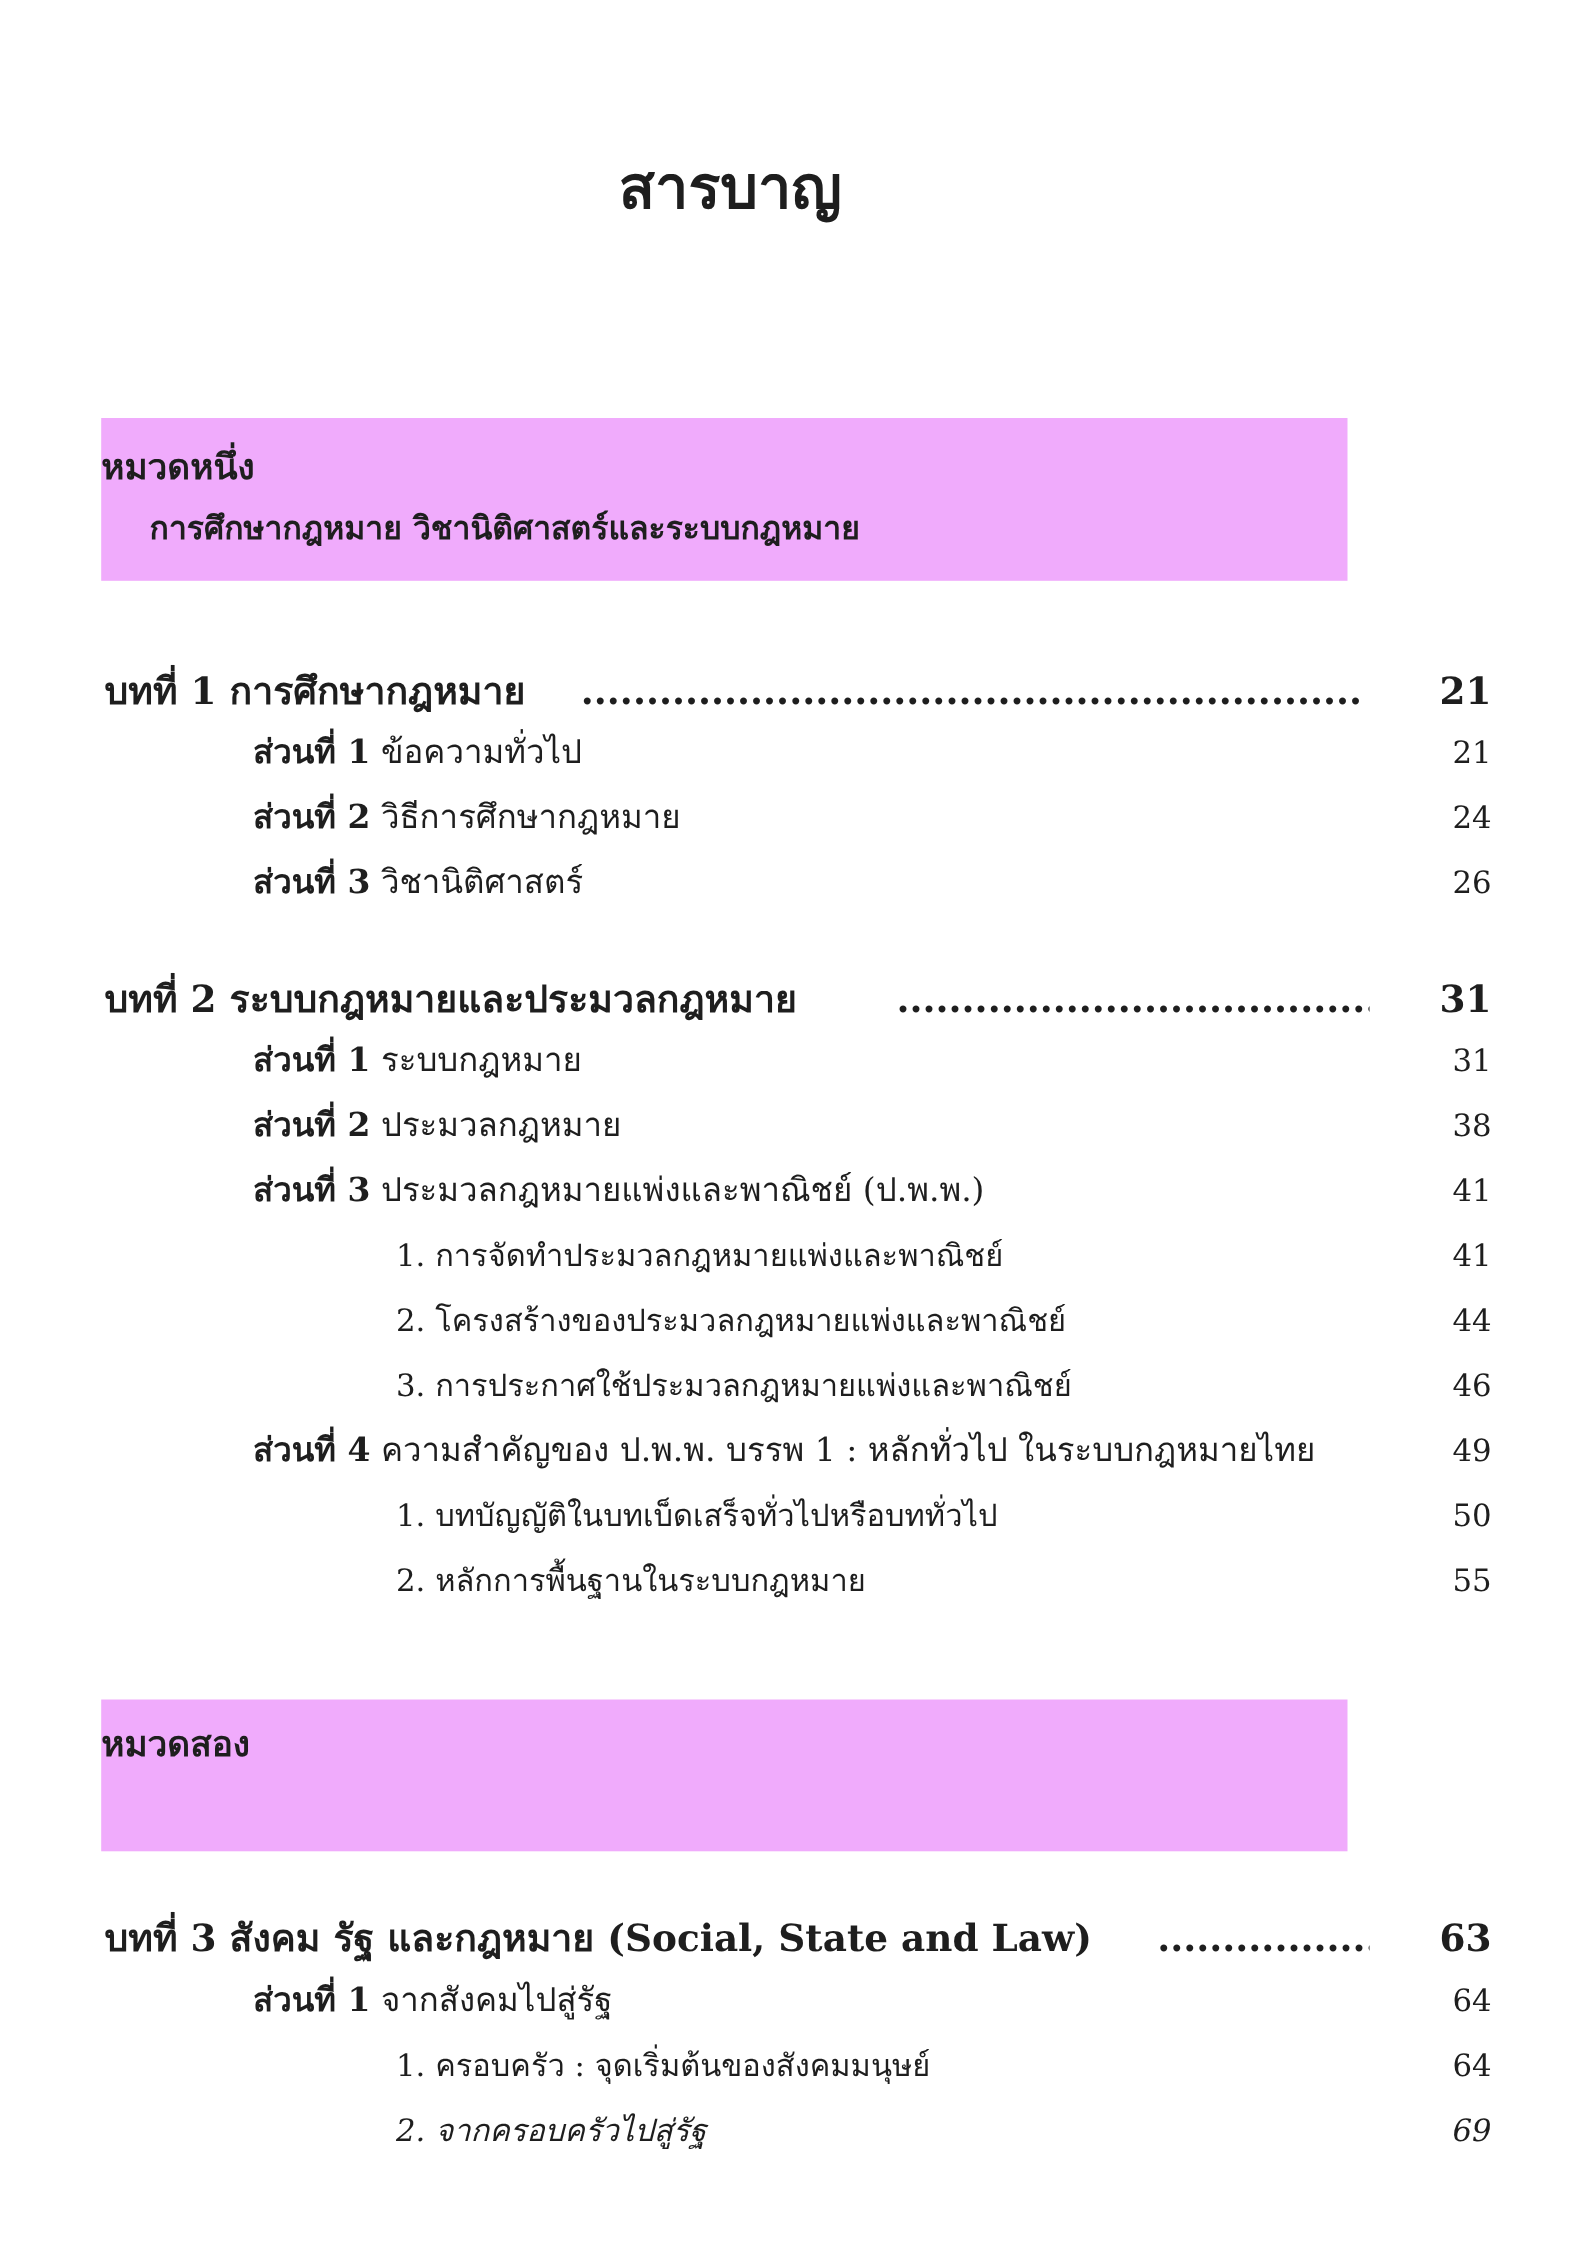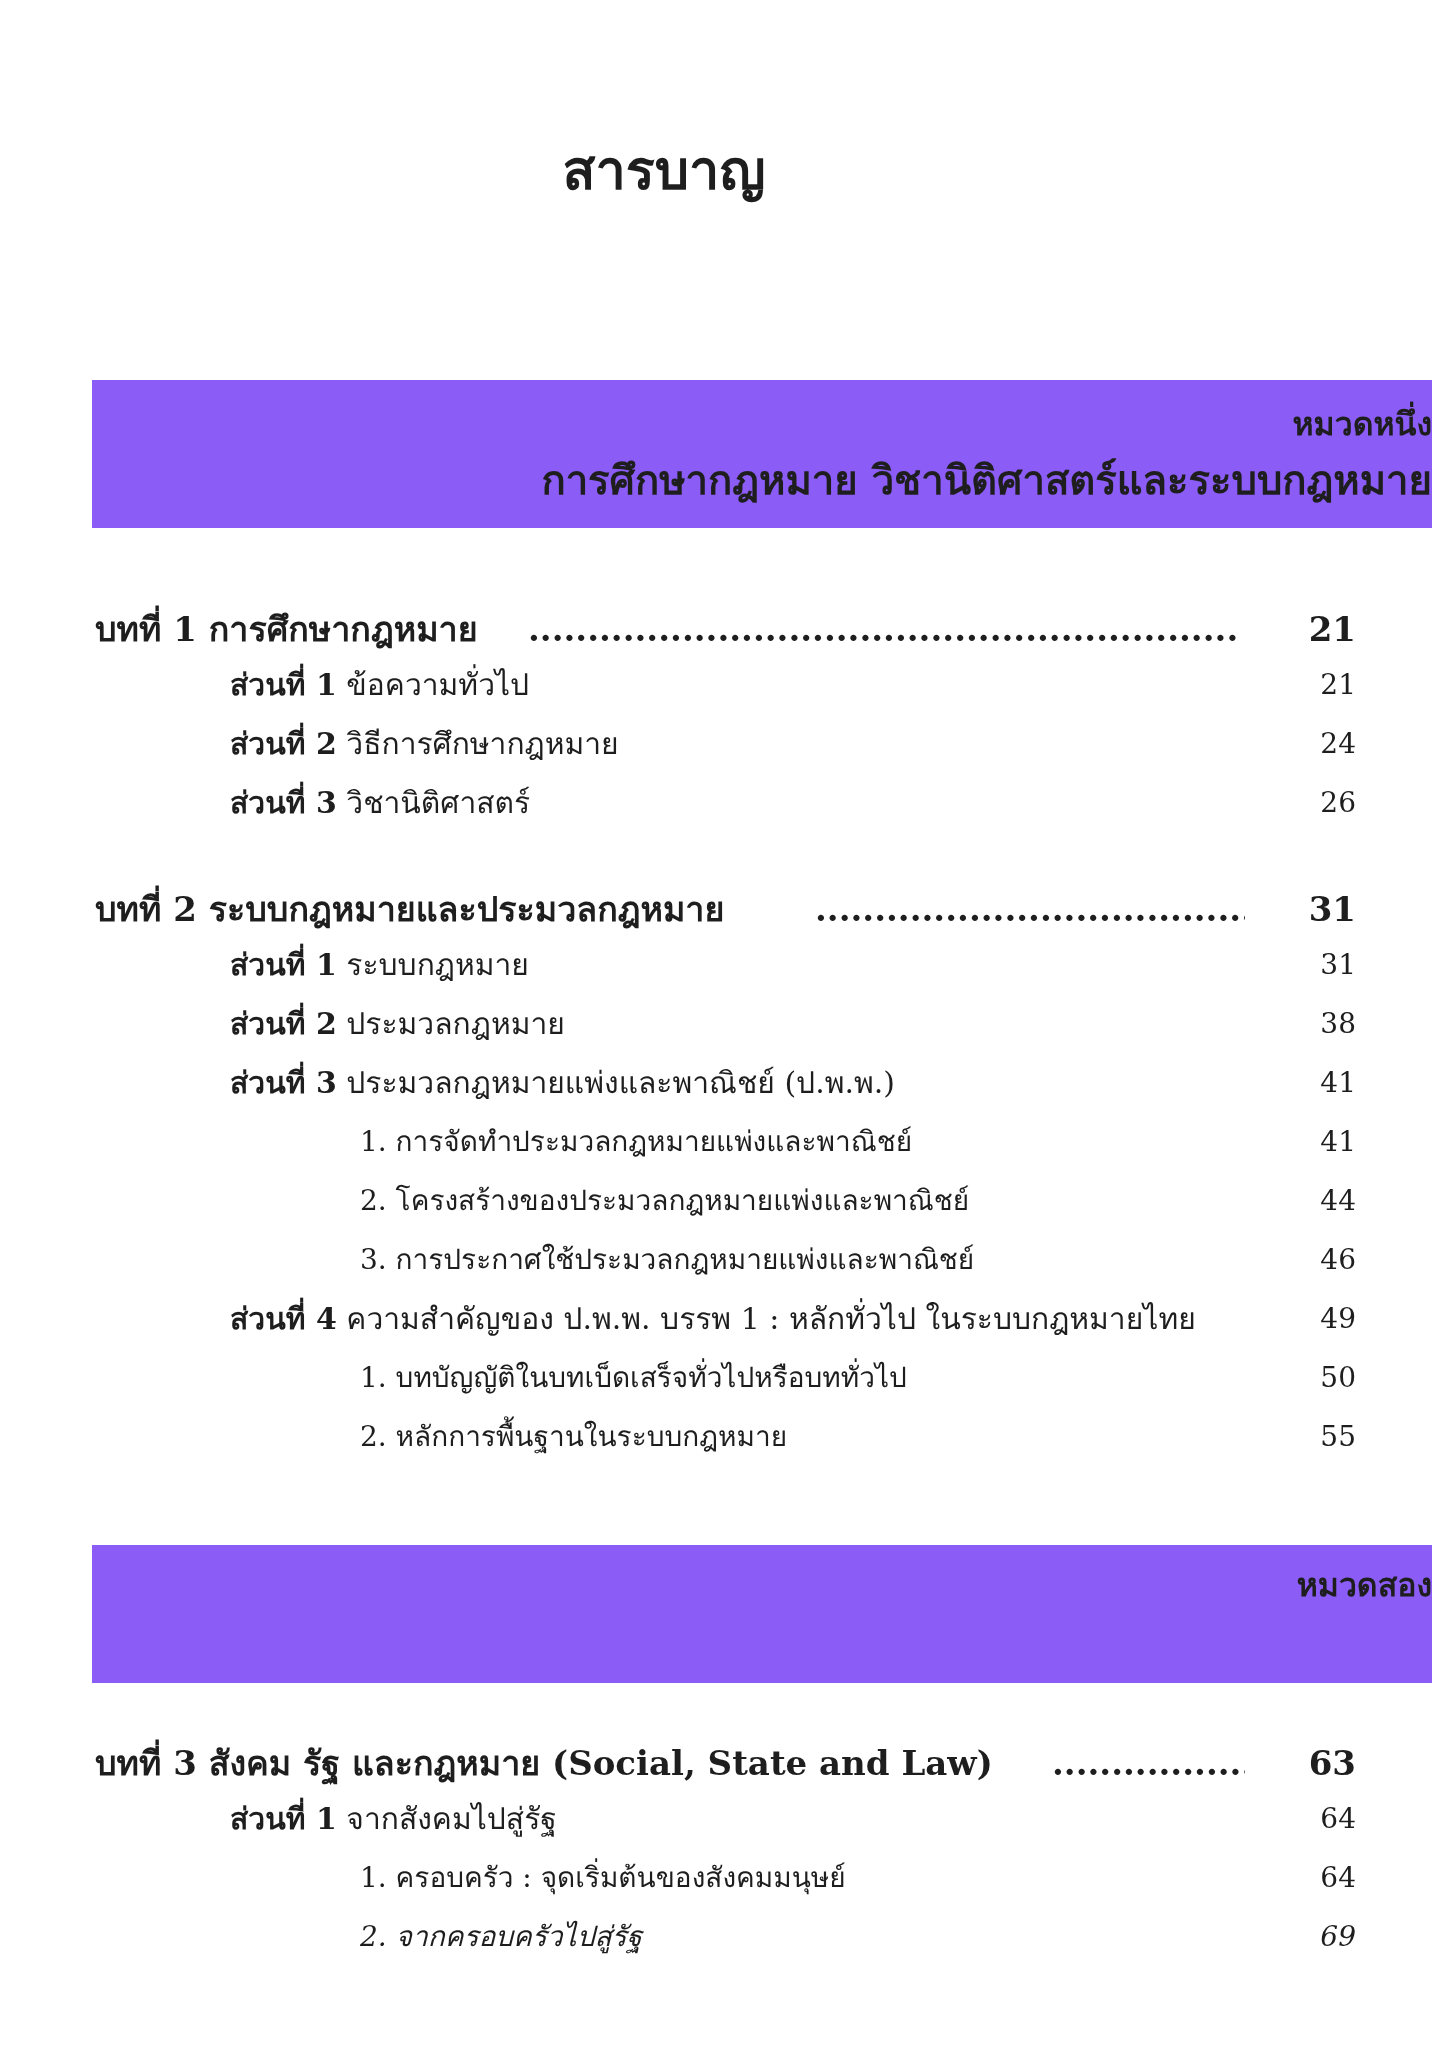--- a/index.html
+++ b/index.html
@@ -1,22 +1,22 @@
 <!DOCTYPE html>
 <html><head>
 <meta charset="utf-8">
 <style>
   html, body { margin:0; padding:0; background:#ffffff; }
   body { width:1448px; height:2048px; position:relative; overflow:hidden;
          font-family:"DejaVu Serif","Liberation Serif",serif; color:#1e1e1e; }
   .title { position:absolute; left:0; width:1328px; top:130px; text-align:center;
            font-size:54px; font-weight:bold; line-height:80px; }
-  .band { position:absolute; left:92px; width:1340px; background:#8b5cf6; text-align:right; }
+  .band { position:absolute; left:92px; width:1133px; background:#f0abfc; text-align:left; }
   .band .l1 { font-weight:bold; font-size:32px; line-height:48px; }
-  .band .l2 { font-weight:bold; font-size:40px; line-height:48px; }
+  .band .l2 { font-weight:bold; font-size:29px; line-height:48px;margin-left:44px; }
   .row { position:absolute; left:0; width:1448px; height:50px; }
   .row .txt { position:absolute; bottom:0; white-space:nowrap; line-height:50px; }
   .row .pg { position:absolute; right:92px; bottom:0; line-height:50px; text-align:right; }
   .chapter .txt { left:95px; font-size:34px; font-weight:bold; }
   .chapter .pg { font-size:34px; font-weight:bold; }
   .chapter .dots { position:absolute; bottom:0; line-height:50px; font-size:34px; font-weight:bold;
                    overflow:hidden; white-space:nowrap; }
   .section .txt { left:230px; font-size:30px; }
   .section .pg, .item .pg { font-size:28px; }
   .section .lbl { font-weight:bold; }

